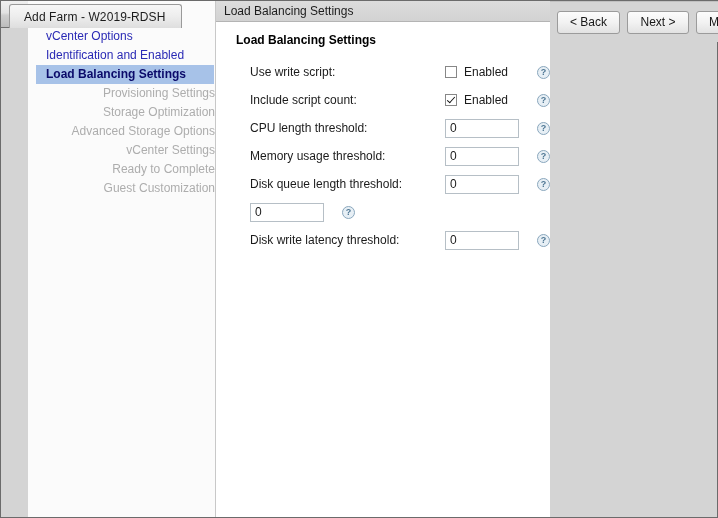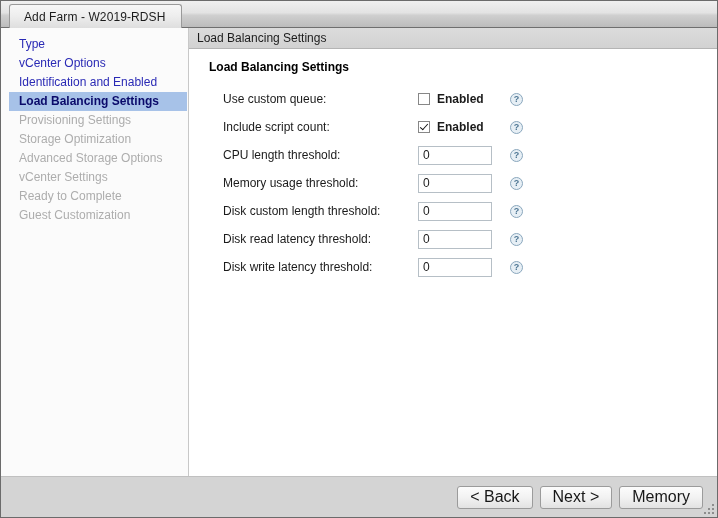--- a/index.html
+++ b/index.html
@@ -17,21 +17,20 @@
   }
 
   .window {
     position: relative;
     width: 718px;
     height: 518px;
     box-sizing: border-box;
     background: #d4d4d4;
     border: 1px solid #6b6b6b;
     display: flex;
-    flex-direction: column;
   }
 
   
   .titlebar {
     position: relative;
     height: 27px;
     flex: 0 0 27px;
     background: linear-gradient(to bottom, #f0f0f0 0%, #e3e3e3 45%, #cfcfcf 55%, #bcbcbc 100%);
     border-bottom: 1px solid #6f6f6f;
     box-sizing: border-box;
@@ -87,20 +86,21 @@
   }
   .nav-item.selected {
     color: #0a0a6a;
     font-weight: bold;
     background: #a7c2e8;
     margin: 0 1px 0 8px;
     padding-left: 10px;
   }
   .nav-item.pending {
     color: #adadad;
+    text-align: right;
   }
 
   
   .content {
     flex: 1 1 auto;
     background: #ffffff;
     display: flex;
     flex-direction: column;
     min-width: 0;
     box-sizing: border-box;
@@ -172,21 +172,20 @@
     height: 7px;
     border: solid #111111;
     border-width: 0 1.6px 1.6px 0;
     transform: rotate(42deg);
   }
   .checkbox-label {
     margin-left: 7px;
     font-size: 12px;
     color: #1b1b1b;
     white-space: nowrap;
-    font-weight: bold;
   }
 
   
   .text-input {
     width: 74px;
     height: 19px;
     box-sizing: border-box;
     border: 1px solid #b6bfc6;
     background: #ffffff;
     font-family: "Liberation Sans", sans-serif;
@@ -226,21 +225,21 @@
     justify-content: flex-end;
     padding-right: 14px;
     box-sizing: border-box;
   }
   .btn {
     min-width: 62px;
     height: 23px;
     margin-left: 7px;
     padding: 0 12px;
     font-family: "Liberation Sans", sans-serif;
-    font-size: 16px;
+    font-size: 12px;
     color: #171717;
     background: linear-gradient(to bottom, #fcfcfc 0%, #f2f2f2 50%, #e2e2e2 100%);
     border: 1px solid #9b9b9b;
     border-radius: 3px;
     box-sizing: border-box;
     cursor: default;
     white-space: nowrap;
   }
   .resize-grip {
     position: absolute;
@@ -286,21 +285,21 @@
 
       <div class="content-header">
         <span class="content-header-text">Load Balancing Settings</span>
       </div>
 
       <div class="content-inner">
 
         <div class="section-title">Load Balancing Settings</div>
 
         <div class="form-row">
-          <span class="form-label">Use custom queue:</span>
+          <span class="form-label">Use write script:</span>
           <span class="field-cell">
             <span class="checkbox"></span>
             <span class="checkbox-label">Enabled</span>
           </span>
           <span class="help-icon">?</span>
         </div>
 
         <div class="form-row">
           <span class="form-label">Include script count:</span>
           <span class="field-cell">
@@ -320,29 +319,28 @@
 
         <div class="form-row">
           <span class="form-label">Memory usage threshold:</span>
           <span class="field-cell">
             <input class="text-input" type="text" value="0" style="">
           </span>
           <span class="help-icon">?</span>
         </div>
 
         <div class="form-row">
-          <span class="form-label">Disk custom length threshold:</span>
-          <span class="field-cell">
-            <input class="text-input" type="text" value="0" style="">
-          </span>
-          <span class="help-icon">?</span>
-        </div>
-
-        <div class="form-row">
-          <span class="form-label">Disk read latency threshold:</span>
+          <span class="form-label">Disk queue length threshold:</span>
+          <span class="field-cell">
+            <input class="text-input" type="text" value="0" style="">
+          </span>
+          <span class="help-icon">?</span>
+        </div>
+
+        <div class="form-row">
           <span class="field-cell">
             <input class="text-input" type="text" value="0" style="">
           </span>
           <span class="help-icon">?</span>
         </div>
 
         <div class="form-row">
           <span class="form-label">Disk write latency threshold:</span>
           <span class="field-cell">
             <input class="text-input" type="text" value="0" style="">

